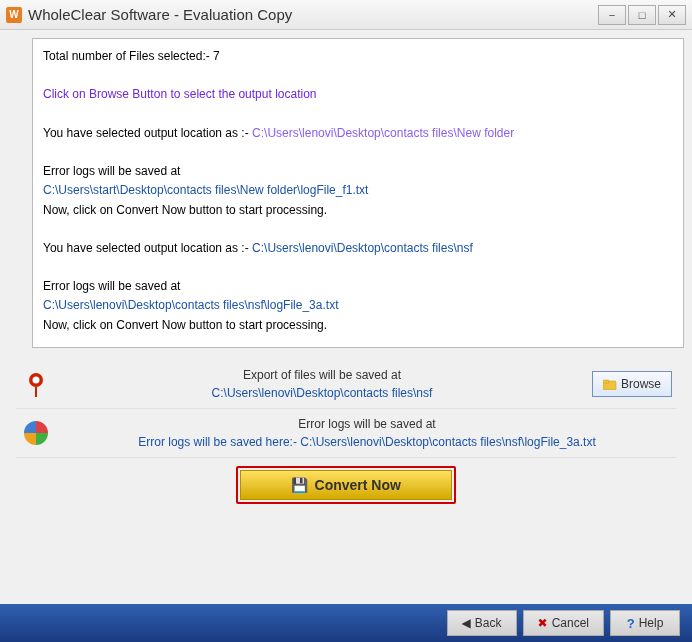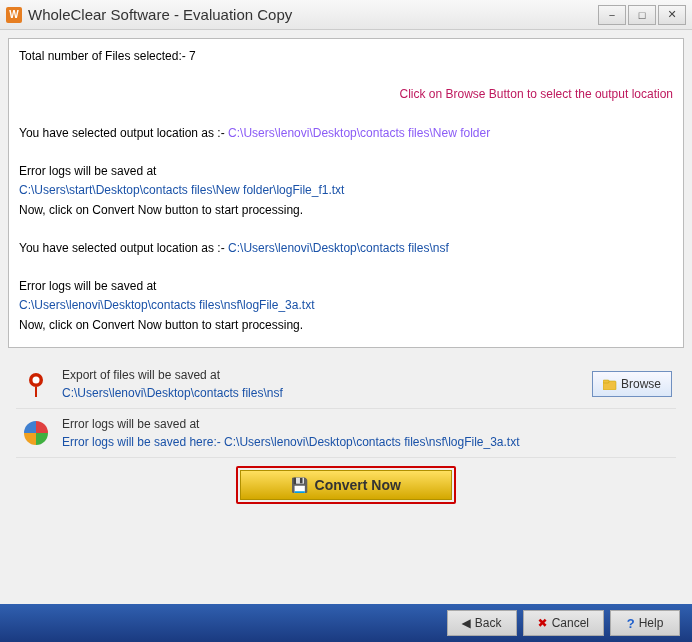--- a/index.html
+++ b/index.html
@@ -65,20 +65,21 @@
     
     .log-area {
       background: white;
       border: 1px solid #bbb;
       padding: 8px 10px;
       margin-bottom: 8px;
       height: 310px;
       overflow-y: auto;
       font-size: 12px;
       line-height: 1.6;
+      margin-left: 24px;
     }
 
     
     .bottom-section {
       background: #f0f0f0;
       padding: 4px 8px;
     }
 
     .info-row {
       display: flex;
@@ -96,20 +97,21 @@
       display: flex;
       align-items: center;
       justify-content: center;
     }
 
     .info-text {
       flex: 1;
       font-size: 12px;
       line-height: 1.5;
       color: #333;
+      text-align: center;
     }
     .info-text .path-text {
       color: #1a52a8;
     }
 
     .browse-btn {
       border: 1px solid #7090c0;
       background: linear-gradient(to bottom, #f8f8ff, #dce8f8);
       padding: 3px 10px;
       cursor: pointer;
@@ -196,21 +198,21 @@
     <button class="title-btn">□</button>
     <button class="title-btn close">✕</button>
   </div>
 </div>
 
 <div class="main-content">
 
   <div class="log-area" id="log-area">
       <div style="color: rgb(0, 0, 0);">Total number of Files selected:- 7</div>
       <div style="color: rgb(0, 0, 0);">&nbsp;</div>
-      <div style="color: #be185d; text-align: right;">Click on Browse Button to select the output location</div>
+      <div style="color: #6d28d9;">Click on Browse Button to select the output location</div>
       <div style="color: rgb(0, 0, 0);">&nbsp;</div>
       <div style="color: rgb(0, 0, 0);"><span>You have selected output location as :-&nbsp;</span><span style="color: #8b5cf6;">C:\Users\lenovi\Desktop\contacts files\New folder</span></div>
       <div style="color: rgb(0, 0, 0);">&nbsp;</div>
       <div style="color: rgb(0, 0, 0);">Error logs will be saved at</div>
       <div style="color: rgb(26, 82, 168);">C:\Users\start\Desktop\contacts files\New folder\logFile_f1.txt</div>
       <div style="color: rgb(0, 0, 0);">Now, click on Convert Now button to start processing.</div>
       <div style="color: rgb(0, 0, 0);">&nbsp;</div>
       <div style="color: rgb(0, 0, 0);"><span>You have selected output location as :-&nbsp;</span><span style="color: rgb(26, 82, 168);">C:\Users\lenovi\Desktop\contacts files\nsf</span></div>
       <div style="color: rgb(0, 0, 0);">&nbsp;</div>
       <div style="color: rgb(0, 0, 0);">Error logs will be saved at</div>

